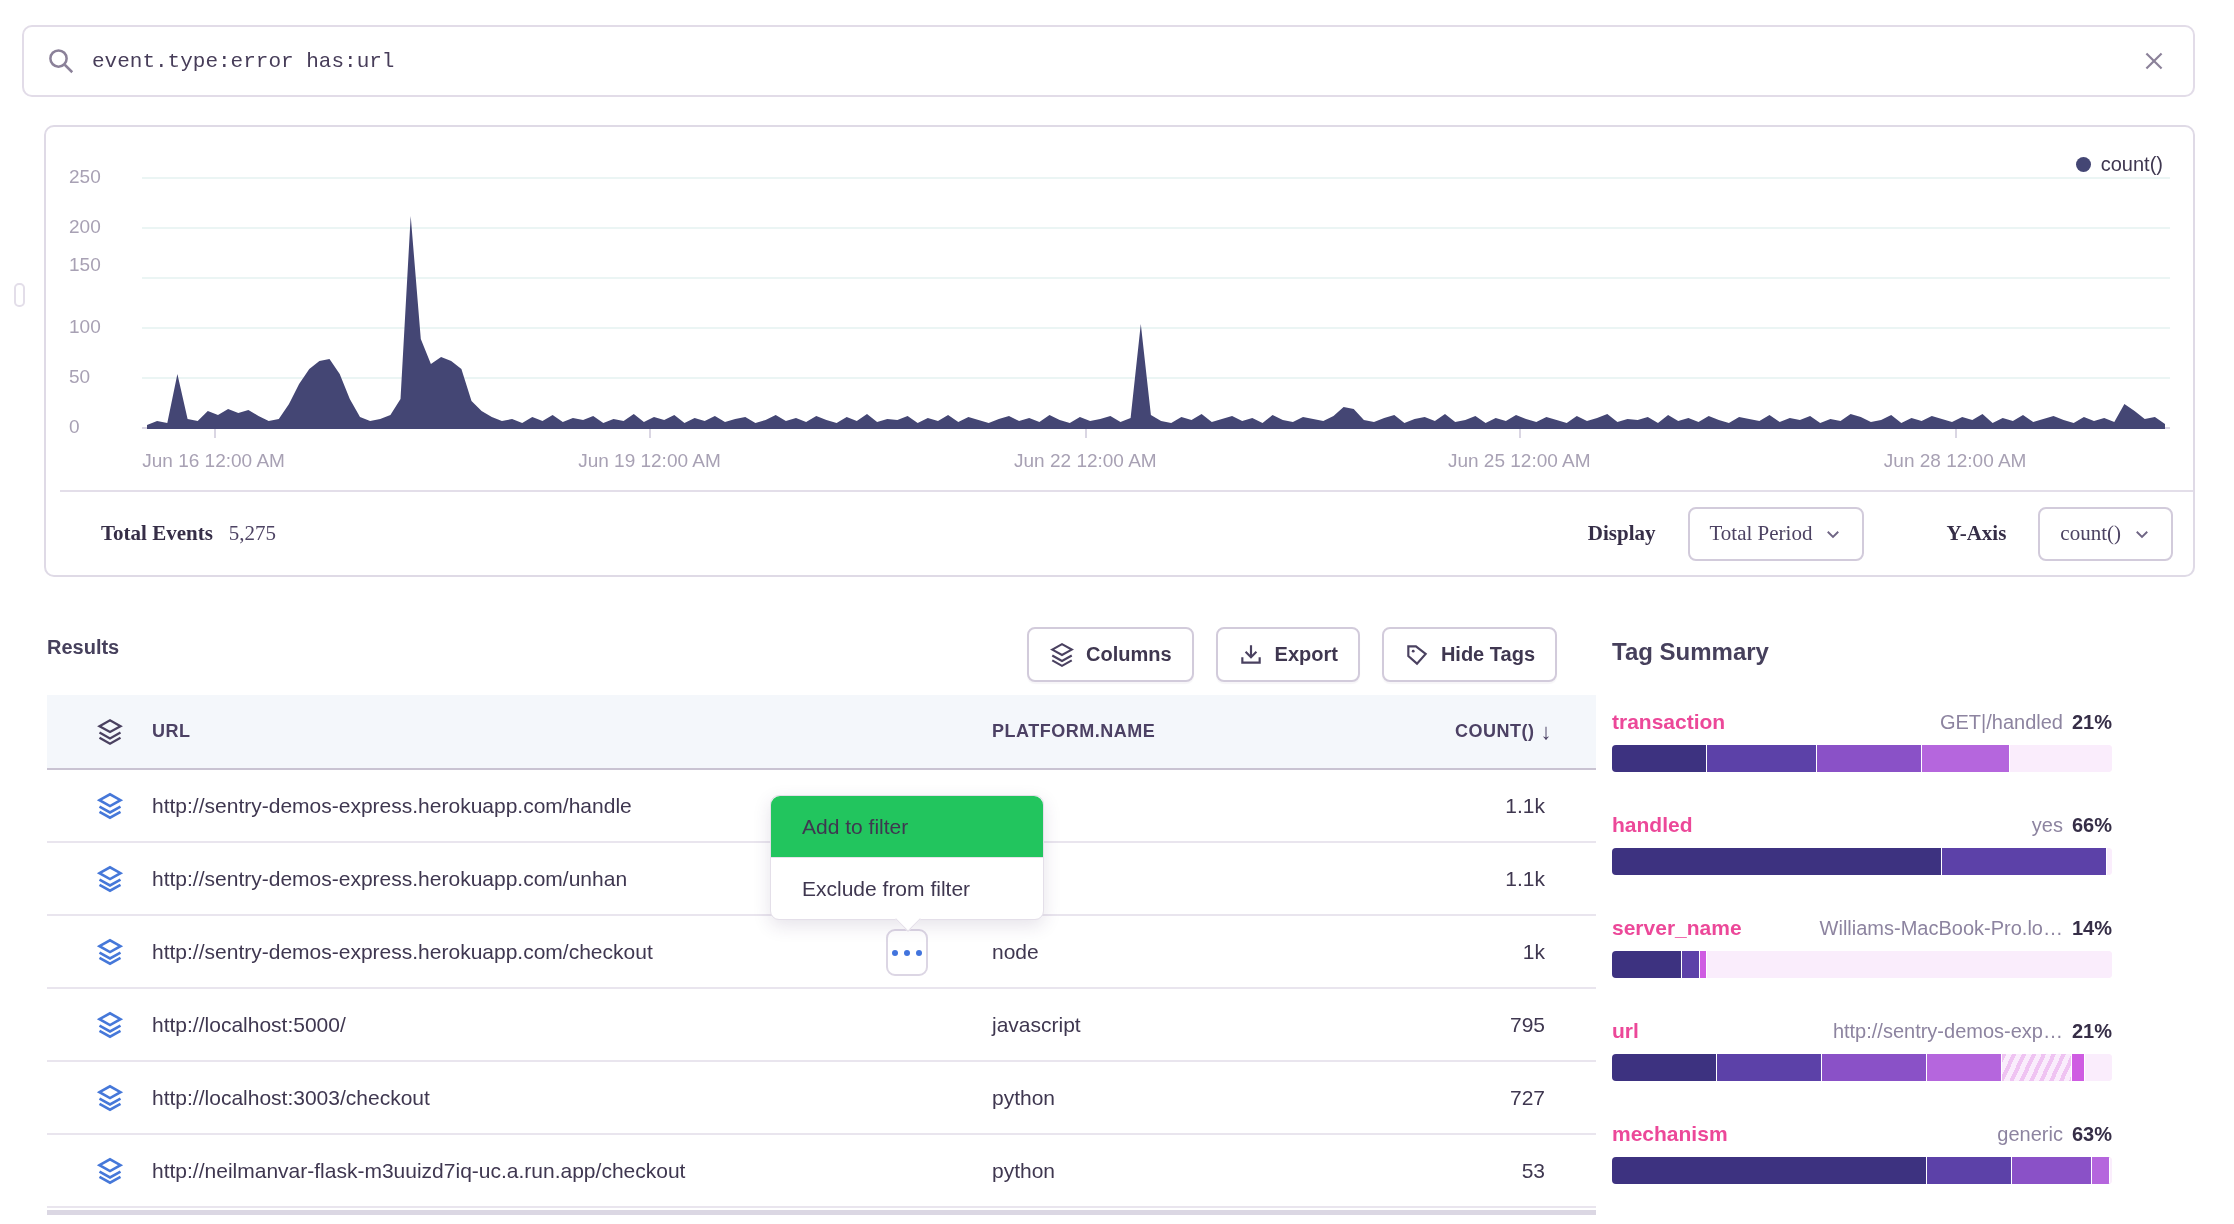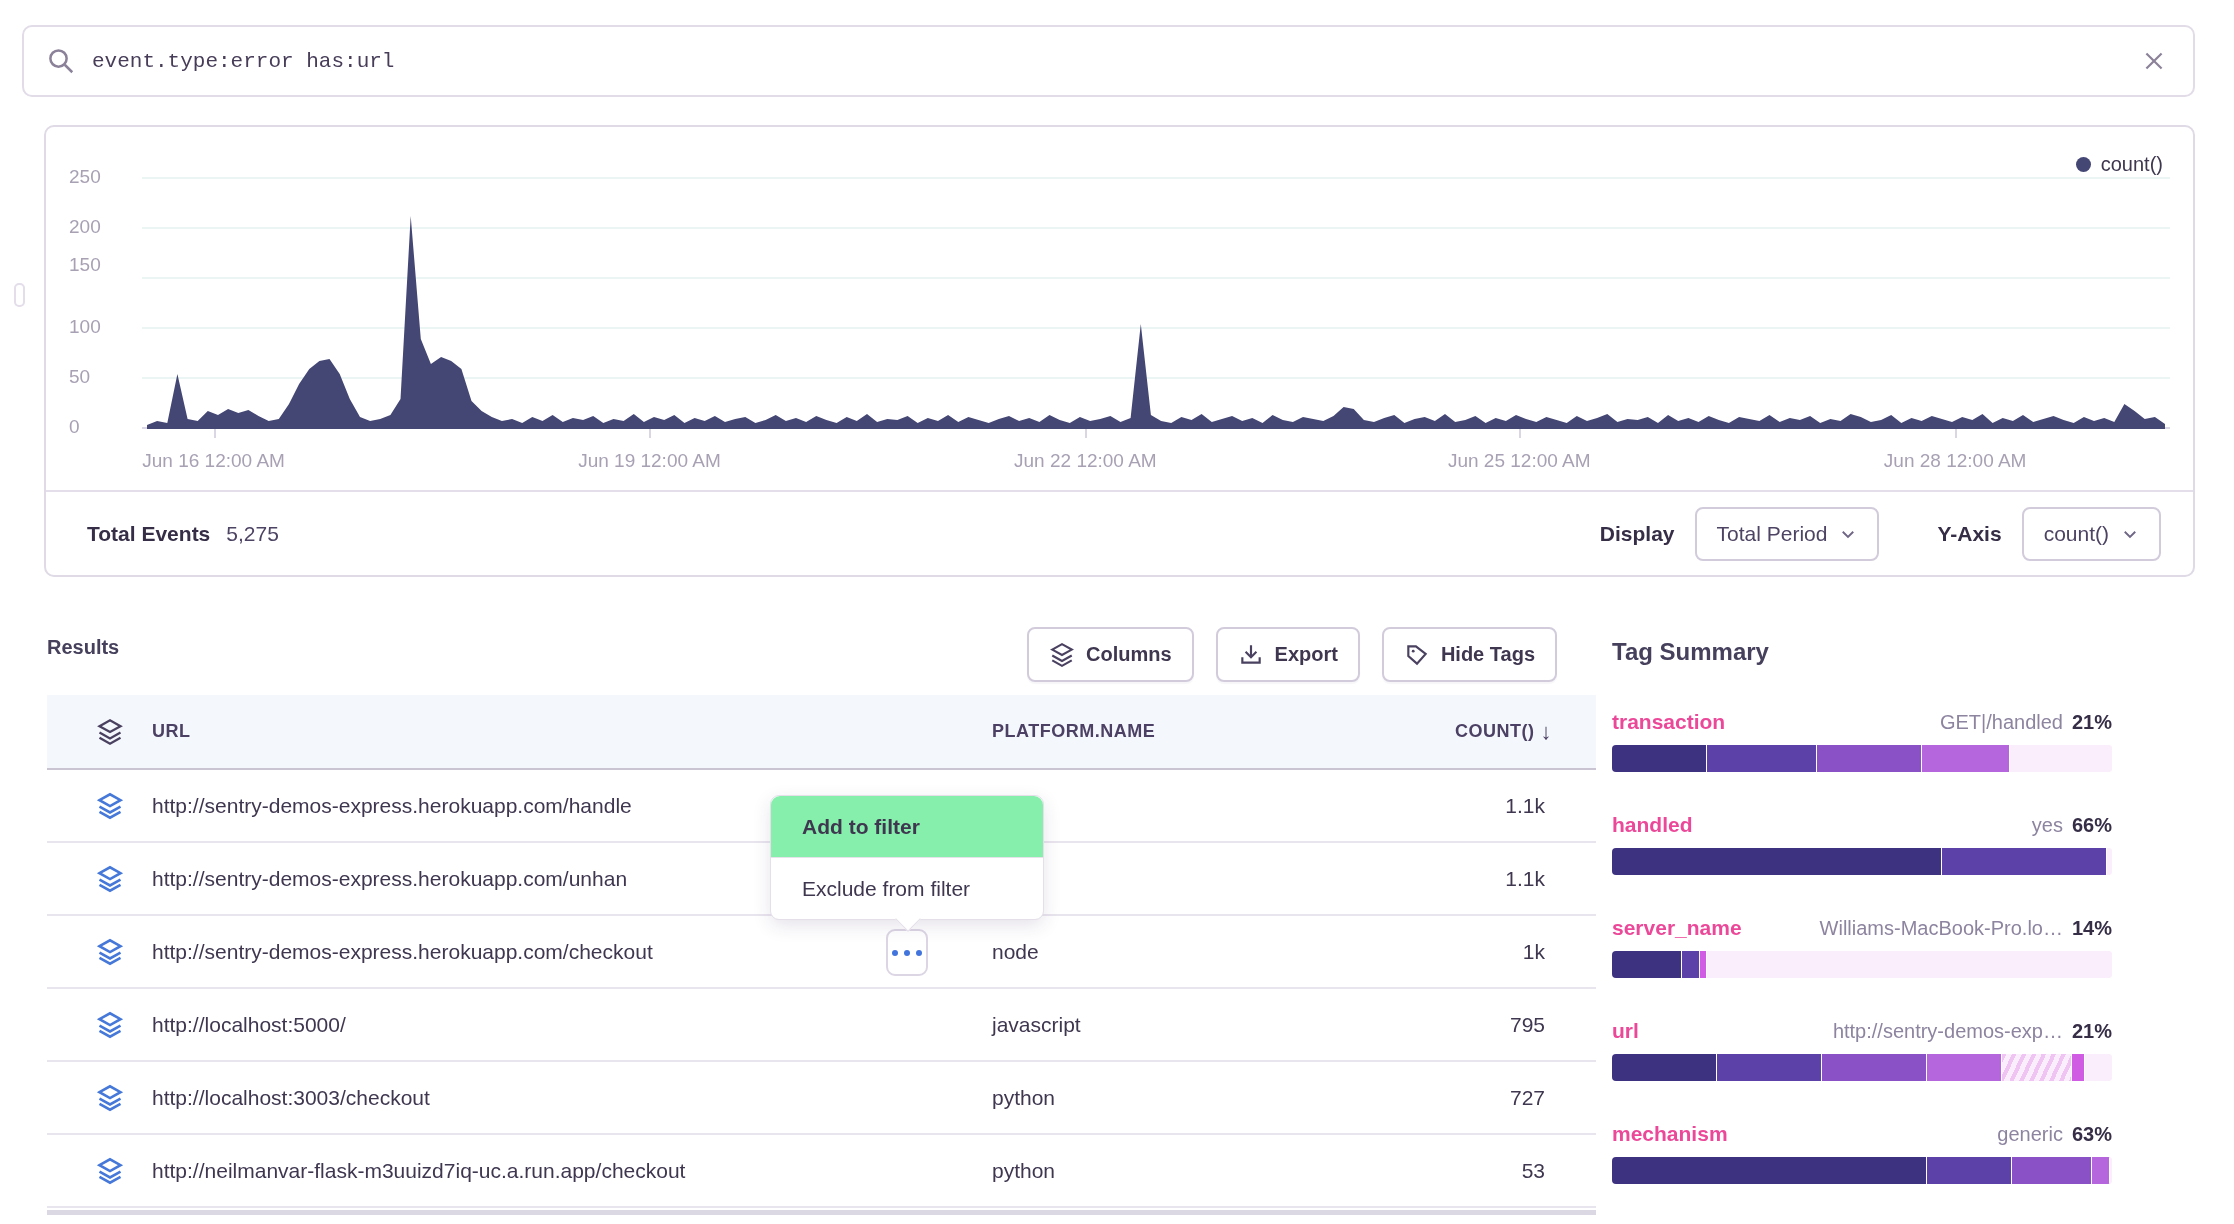--- a/index.html
+++ b/index.html
@@ -18,25 +18,25 @@
               border-radius:10px;box-sizing:border-box;background:#fff;}
   .legend{position:absolute;right:30px;top:26px;display:flex;align-items:center;gap:10px;}
   .legend-dot{width:15px;height:15px;border-radius:50%;}
   .legend-label{font-size:20px;color:#3f3750;}
   .gridline{position:absolute;height:2px;background:#ebf5f4;}
   .gridline.zero{background:#dad6e3;}
   .y-label{position:absolute;width:60px;text-align:left;font-size:19px;color:#a8a1b4;}
   .x-label{position:absolute;font-size:19px;color:#a8a1b4;transform:translateX(-50%);white-space:nowrap;}
   .x-tick{position:absolute;width:2px;height:9px;background:#dad6e3;}
   .chart-svg{position:absolute;left:101px;top:42px;}
-  .chart-footer{position:absolute;left:0;right:0;bottom:0;height:85px;border-top:2px solid #e3dee9;
-                display:flex;align-items:center;box-sizing:border-box;}
+  .chart-footer{position:absolute;left:14px;right:0;bottom:0;height:85px;border-top:2px solid #e3dee9;
+                display:flex;align-items:center;box-sizing:border-box;font-family:Liberation Serif, serif;}
   .total-label{margin-left:41px;font-size:21px;font-weight:bold;color:#362e47;}
   .total-value{margin-left:16px;font-size:21px;color:#4d4363;}
-  .footer-right{margin-left:auto;margin-right:32px;display:flex;align-items:center;gap:20px;justify-content:flex-end;}
+  .footer-right{margin-left:auto;margin-right:20px;display:flex;align-items:center;gap:32px;justify-content:flex-end;}
   .ctl-label{font-size:21px;font-weight:bold;color:#362e47;}
   .dropdown{display:flex;align-items:center;gap:12px;border:2px solid #d2cbdb;border-radius:8px;background:#fff;
             height:54px;padding:0 20px;font-size:21px;color:#4d4363;box-sizing:border-box;cursor:pointer;}
   .dd-space{width:18px;}
   
   .results-title{position:absolute;left:47px;top:636px;font-size:20px;font-weight:bold;color:#46405c;}
   .btn-row{position:absolute;left:1027px;top:627px;display:flex;gap:22px;}
   .btn{display:flex;align-items:center;gap:11px;height:55px;padding:0 20px;border:2px solid #d2cbdb;border-radius:8px;
        background:#fff;box-sizing:border-box;font-size:20px;font-weight:bold;color:#3f3750;cursor:pointer;
        box-shadow:0 2px 1px rgba(45,0,85,0.04);}
@@ -53,21 +53,21 @@
   .th-count{position:absolute;right:44px;display:flex;align-items:center;gap:6px;}
   .sort-arrow{font-size:22px;color:#4c4164;}
   .table-bottom-band{position:absolute;left:47px;top:1210px;width:1549px;height:5px;background:#dbd7e3;}
   .more-btn{position:absolute;left:839px;top:13px;width:42px;height:47px;border:2px solid #dcd6e4;border-radius:9px;
             background:#fff;display:flex;align-items:center;justify-content:center;gap:6px;box-sizing:border-box;cursor:pointer;}
   .dot{width:6px;height:6px;border-radius:50%;background:#4274dd;}
   
   .popup{position:absolute;left:770px;top:795px;width:272px;border:1px solid #e4dfe9;border-radius:9px;background:#fff;
          box-shadow:0 6px 18px rgba(60,40,90,0.13);z-index:5;}
   .popup-item{height:61px;display:flex;align-items:center;padding-left:31px;font-size:21px;color:#3f3750;cursor:pointer;box-sizing:border-box;}
-  .popup-item.hl{background:#86efac;border-radius:9px 9px 0 0;font-weight:bold;}
+  .popup-item.hl{background:#22c55e;border-radius:9px 9px 0 0;}
   .popup-divider{height:1px;background:#e6e2ea;}
   .popup-caret{position:absolute;left:128px;bottom:-9px;width:17px;height:17px;background:#fff;transform:rotate(45deg);
                border-right:1px solid #e4dfe9;border-bottom:1px solid #e4dfe9;}
   
   .sidebar{position:absolute;left:1612px;top:638px;width:500px;}
   .sidebar-title{font-size:24px;font-weight:bold;color:#46405c;margin-bottom:24px;}
   .tag-row{margin-bottom:21px;}
   .tag-head{display:flex;align-items:baseline;margin-bottom:11px;}
   .tag-name{font-size:21px;font-weight:bold;color:#ec4899;margin-top:20px;}
   .tag-value{margin-left:auto;font-size:20px;color:#8d84a0;white-space:nowrap;}

